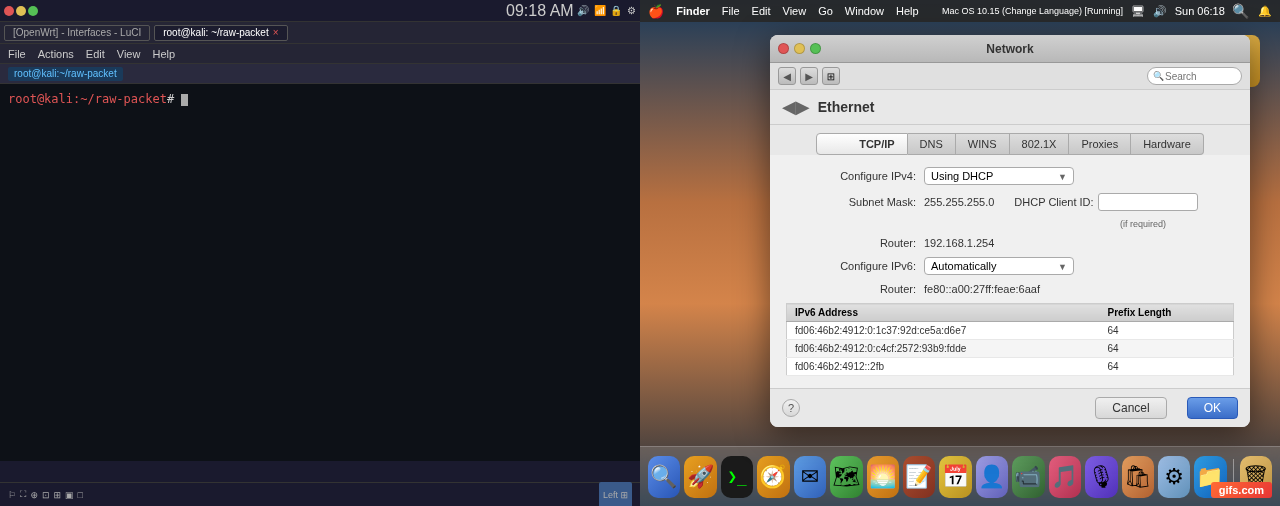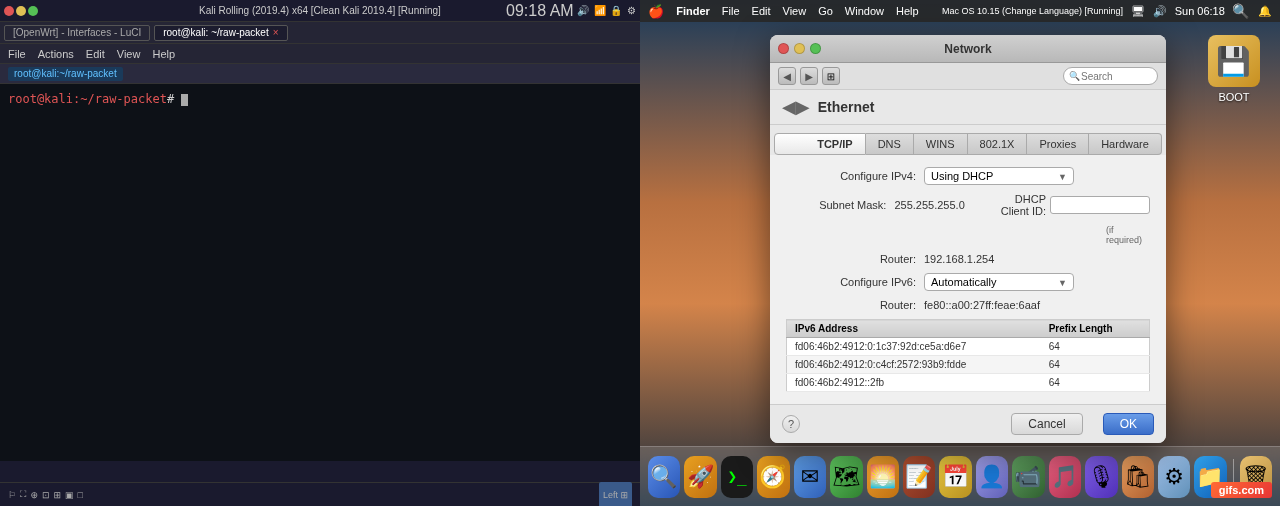--- a/index.html
+++ b/index.html
@@ -66,21 +66,21 @@
       border-radius: 8px;
       display: flex; align-items: center; justify-content: center;
       font-size: 28px;
     }
     .boot-icon-label { font-size: 11px; color: #fff; margin-top: 4px; text-shadow: 0 1px 2px rgba(0,0,0,0.8); }
 
     
     .network-dialog {
       position: absolute;
       top: 35px; left: 130px;
-      width: 396px;
+      width: 480px;
       background: #e8e8e8;
       border-radius: 8px;
       box-shadow: 0 8px 32px rgba(0,0,0,0.5);
       overflow: hidden;
       z-index: 20;
     }
     .dialog-titlebar {
       height: 28px;
       background: linear-gradient(180deg, #d0d0d0, #b8b8b8);
       display: flex; align-items: center;
@@ -359,21 +359,20 @@
   </style>
 </head>
 <body>
 
 <div>
 
   <div class="kali-topbar">
     <div class="kali-tl" style="background:#e05555"></div>
     <div class="kali-tl" style="background:#e0c055"></div>
     <div class="kali-tl" style="background:#55c055"></div>
-    <span class="kali-title" style="font-size:10px;color:#ccc;">Kali Rolling (2019.4) x64 [Clean Kali 2019.4] [Running]</span>
     <div class="kali-icons-right">
       <span style="font-size:16px;color:#ccc;">09:18 AM</span>
       <span style="font-size:10px;">🔊</span>
       <span style="font-size:10px;">📶</span>
       <span style="font-size:10px;">🔒</span>
       <span style="font-size:10px;">⚙</span>
     </div>
   </div>
 
   <div class="kali-tab-bar">

